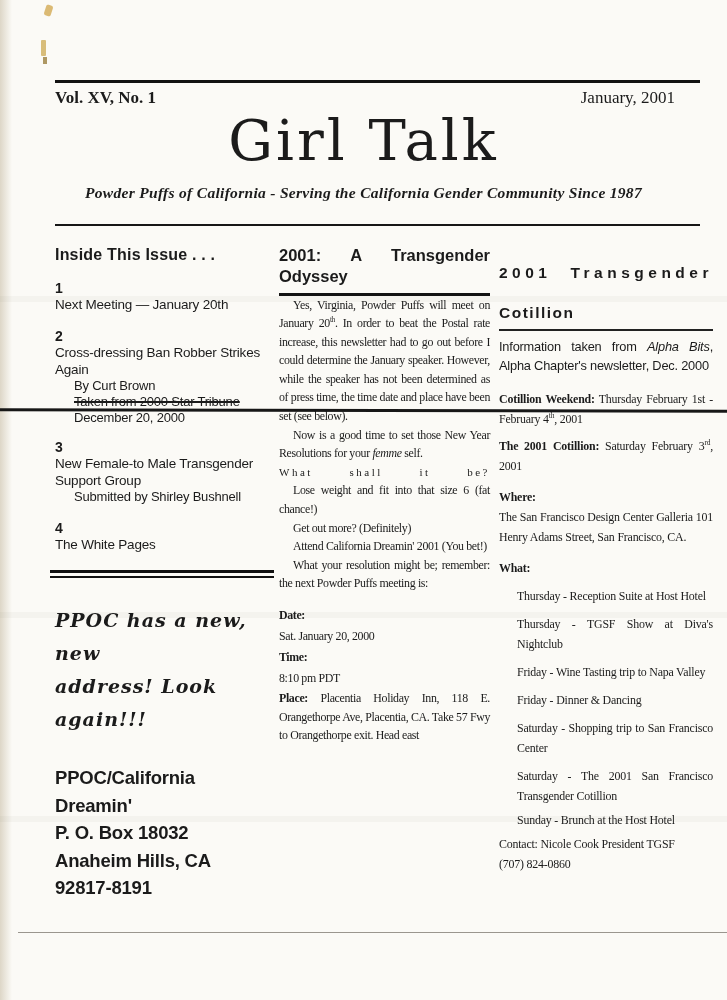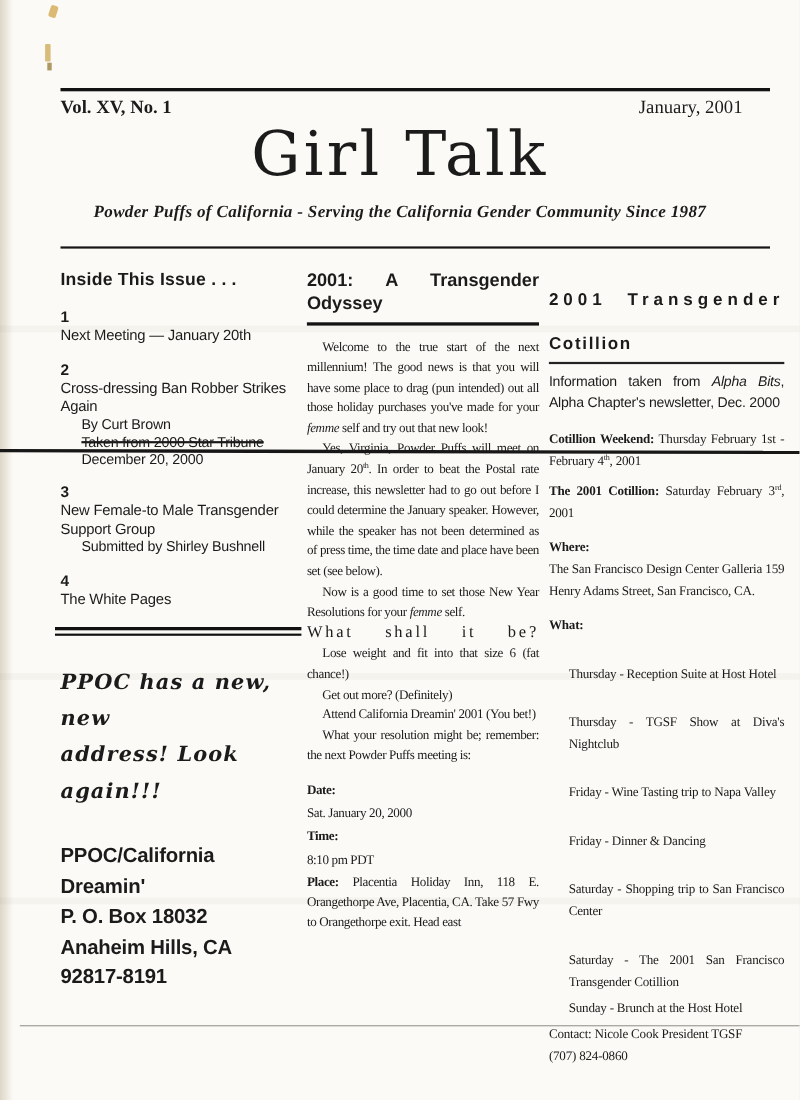--- a/index.html
+++ b/index.html
@@ -32,35 +32,35 @@
   .dbl-rule{margin-top:17px;margin-left:-5px;width:224px;height:3px;border-top:3px solid #111;border-bottom:2px solid #111;box-sizing:content-box;}
   .note{margin-top:26px;font-family:"DejaVu Serif","Liberation Serif",serif;font-style:italic;font-weight:bold;font-size:19px;line-height:33px;letter-spacing:1px;}
   .mailaddr{margin-top:28px;font-weight:bold;font-size:18.5px;line-height:27.5px;letter-spacing:-0.2px;}
   
   .art-h{font-family:"Liberation Sans","DejaVu Sans",sans-serif;font-weight:bold;font-size:16.5px;line-height:21px;letter-spacing:0;}
   .jlast{text-align:justify;text-align-last:justify;}
   .h-rule{margin-top:6px;height:2.5px;background:#131313;}
   .para{text-align:justify;text-indent:14px;margin:0;}
   .para.noind{text-indent:0;}
   .p-first{margin-top:10px;}
-  .whatshall{text-align:justify;text-align-last:justify;letter-spacing:2.5px;font-size:15px;}
+  .whatshall{text-align:justify;text-align-last:justify;letter-spacing:2.5px;font-size:11px;}
   .meet{margin-top:12px;}
   .mrow{display:flex;line-height:21px;flex-direction:column;}
   .mlabel{font-weight:bold;width:53px;flex:none;}
   .b{font-weight:bold;}
   .it{font-style:italic;}
   sup{font-size:.62em;line-height:0;}
   
   .cot-h{font-family:"Liberation Sans","DejaVu Sans",sans-serif;font-weight:bold;font-size:15.5px;line-height:25px;letter-spacing:4.5px;margin-top:15px;}
   .cot-h2{letter-spacing:1.5px;}
   .thin-rule{margin-top:4px;height:1.5px;background:#222;}
   .src{font-family:"Liberation Sans","DejaVu Sans",sans-serif;font-size:12.8px;line-height:19.5px;letter-spacing:-0.2px;margin-top:6px;text-align:justify;}
   .rc-para{text-align:justify;margin-top:10px;}
   .rc-label{font-weight:bold;margin-top:11px;}
-  .rc-item{padding-left:18px;text-align:justify;margin-top:24px;}
+  .rc-item{padding-left:18px;text-align:justify;margin-top:8px;}
   .rc-item.tight{margin-top:4px;}
   .contact{margin-top:4px;}
   
   .artifact-line{position:absolute;left:0;top:409px;width:727px;height:2.6px;background:#171717;transform:rotate(0.12deg);}
   .rule-bottom{position:absolute;left:18px;top:932px;width:709px;height:1.2px;background:#9a968e;}
 </style>
 </head>
 <body>
 
 <div class="page">
@@ -114,21 +114,20 @@
       <div>Anaheim Hills, CA</div>
       <div>92817-8191</div>
     </div>
   </div>
 
   <div class="col col-mid">
     <div class="art-h jlast">2001: A Transgender</div>
     <div class="art-h">Odyssey</div>
     <div class="h-rule"></div>
 
-    <p class="para p-first"><span>Welcome to the true start of the next millennium! The good news is that you will have some place to drag  (pun intended) out all those holiday purchases you've made for your </span><span class="it">femme</span><span> self and try out that new look!</span></p>
 
     <p class="para"><span>Yes, Virginia, Powder Puffs will meet on January 20</span><sup>th</sup><span>.  In order to beat the Postal rate increase, this newsletter had to go out before I could determine the January speaker. However, while the speaker has not been determined as of press time, the time date and place have been set (see below).</span></p>
 
     <p class="para"><span>Now is a good time to set those New Year Resolutions for your </span><span class="it">femme</span><span> self.</span></p>
 
     <div class="whatshall">What shall it be?</div>
 
     <p class="para">Lose weight and fit into that size 6 (fat chance!)</p>
     <p class="para">Get out more? (Definitely)</p>
     <p class="para">Attend California Dreamin' 2001 (You bet!)</p>
@@ -152,21 +151,21 @@
     <div class="cot-h cot-h2">Cotillion</div>
     <div class="thin-rule"></div>
 
     <p class="src" style="margin-bottom:0"><span>Information taken from </span><span class="it">Alpha Bits</span><span>, Alpha Chapter's newsletter, Dec. 2000</span></p>
 
     <p class="rc-para" style="margin-bottom:0;margin-top:13px"><span class="b">Cotillion Weekend:</span><span> Thursday February 1st - February 4</span><sup>th</sup><span>, 2001</span></p>
 
     <p class="rc-para" style="margin-bottom:0;margin-top:7px"><span class="b">The 2001 Cotillion:</span><span> Saturday February 3</span><sup>rd</sup><span>, 2001</span></p>
 
     <div class="rc-label">Where:</div>
-    <div style="text-align:justify">The San Francisco Design Center Galleria 159 Henry Adams Street, San Francisco, CA.</div>
+    <div style="text-align:justify">The San Francisco Design Center Galleria 101 Henry Adams Street, San Francisco, CA.</div>
 
     <div class="rc-label">What:</div>
     <div class="rc-item">Thursday - Reception Suite at Host Hotel</div>
     <div class="rc-item">Thursday - TGSF Show at Diva's Nightclub</div>
     <div class="rc-item">Friday - Wine Tasting trip to Napa Valley</div>
     <div class="rc-item">Friday - Dinner &amp; Dancing</div>
     <div class="rc-item">Saturday - Shopping trip to San Francisco Center</div>
     <div class="rc-item">Saturday - The 2001 San Francisco Transgender Cotillion</div>
     <div class="rc-item tight">Sunday - Brunch at the Host Hotel</div>
 

